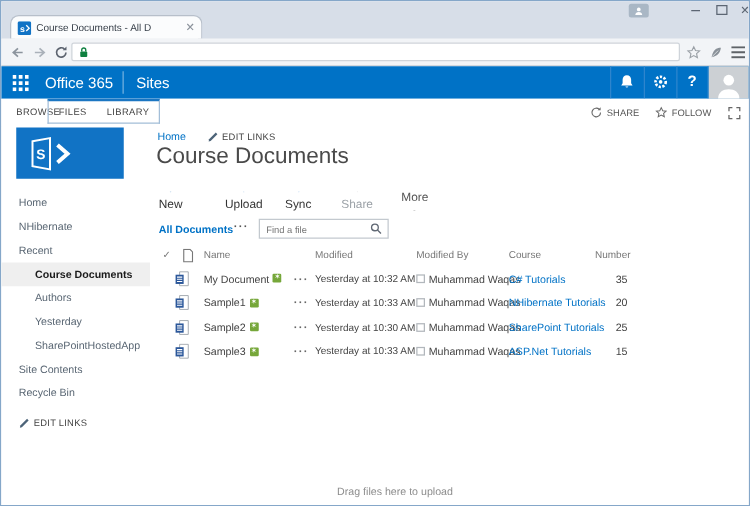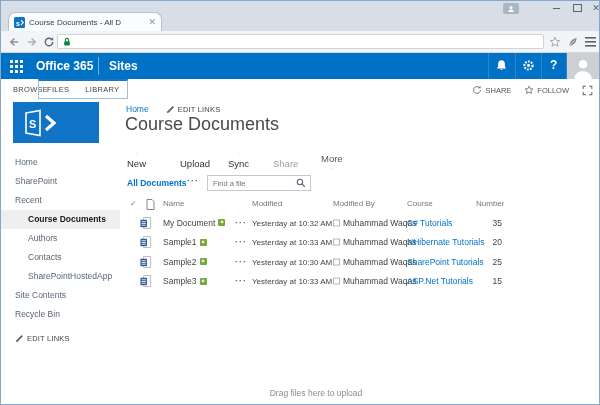--- a/index.html
+++ b/index.html
@@ -13,21 +13,21 @@
   .tab-close{font-size:9px;color:#8a919b;line-height:9px;}
   .winbtn{position:absolute;top:1px;width:16px;height:12px;display:flex;align-items:center;justify-content:center;color:#5c6673;font-size:9px;}
   .minbar{width:7px;height:1px;background:#5c6673;display:block;}
   .maxbox{width:7px;height:6px;border:1px solid #5c6673;display:block;}
   .profile-btn{position:absolute;left:502px;top:2px;width:16px;height:11px;background:#a9b7c5;border-radius:2px;display:flex;align-items:center;justify-content:center;}
   .btoolbar{position:absolute;top:30px;left:0;right:0;height:22px;background:#f2f4f7;border-bottom:1px solid #d2d7dd;box-sizing:border-box;}
   .urlbar{position:absolute;left:56px;top:3px;width:487px;height:15px;background:#fff;border:1px solid #cfd4da;border-radius:2px;display:flex;align-items:center;gap:4px;padding:0 5px;box-sizing:border-box;}
   .urltext{font-size:8.5px;color:#333;white-space:nowrap;overflow:hidden;}
   
   .suitebar{position:absolute;top:52px;left:0;right:0;height:26px;background:#0072c6;}
-  .suite-label{color:#fff;font-size:12px;position:absolute;top:6px;font-weight:bold;}
+  .suite-label{color:#fff;font-size:12px;position:absolute;top:6px;}
   .suite-sep{position:absolute;top:4px;width:1px;height:18px;background:rgba(255,255,255,0.45);}
   .suite-vline{position:absolute;top:0;width:1px;height:26px;background:#2e85cd;}
   .suite-ic{position:absolute;top:6px;}
   .avatarblk{position:absolute;top:0;left:566px;right:0;height:26px;background:#ccd0d4;display:flex;align-items:flex-end;justify-content:center;overflow:hidden;}
   
   .ribbon{position:absolute;top:78px;left:0;right:0;height:22px;background:#fff;}
   .rtab{font-size:7.5px;color:#444;letter-spacing:.3px;}
   .rtabbox{position:absolute;left:37px;top:0;height:20px;border:1px solid #a3bed8;border-top:2px solid #1b76c2;display:flex;align-items:center;box-sizing:border-box;}
   .rtabbox .rtab{padding:0 8px;}
   .rright{position:absolute;right:6px;top:0;height:22px;display:flex;align-items:center;gap:13px;color:#555;}
@@ -226,25 +226,25 @@
         <span>EDIT LINKS</span>
       </span>
     </div>
 
     <div class="ptitle">Course Documents</div>
 
 
     <nav class="snav">
       <ul>
         <li>Home</li>
-        <li>SharePoint</li>
+        <li>NHibernate</li>
         <li>Recent</li>
         <li class="ind sel">Course Documents</li>
         <li class="ind">Authors</li>
-        <li class="ind">Contacts</li>
+        <li class="ind">Yesterday</li>
         <li class="ind">SharePointHostedApp</li>
         <li>Site Contents</li>
         <li>Recycle Bin</li>
       </ul>
       <span class="editlinks">
         <svg class="ic" width="9" height="9" viewBox="0 0 10 10">
             <path d="M1 9 L1.4 7.2 L7.4 1.2 L8.8 2.6 L2.8 8.6 Z" fill="#4c6378"></path>
           </svg>
         <span>EDIT LINKS</span>
       </span>

